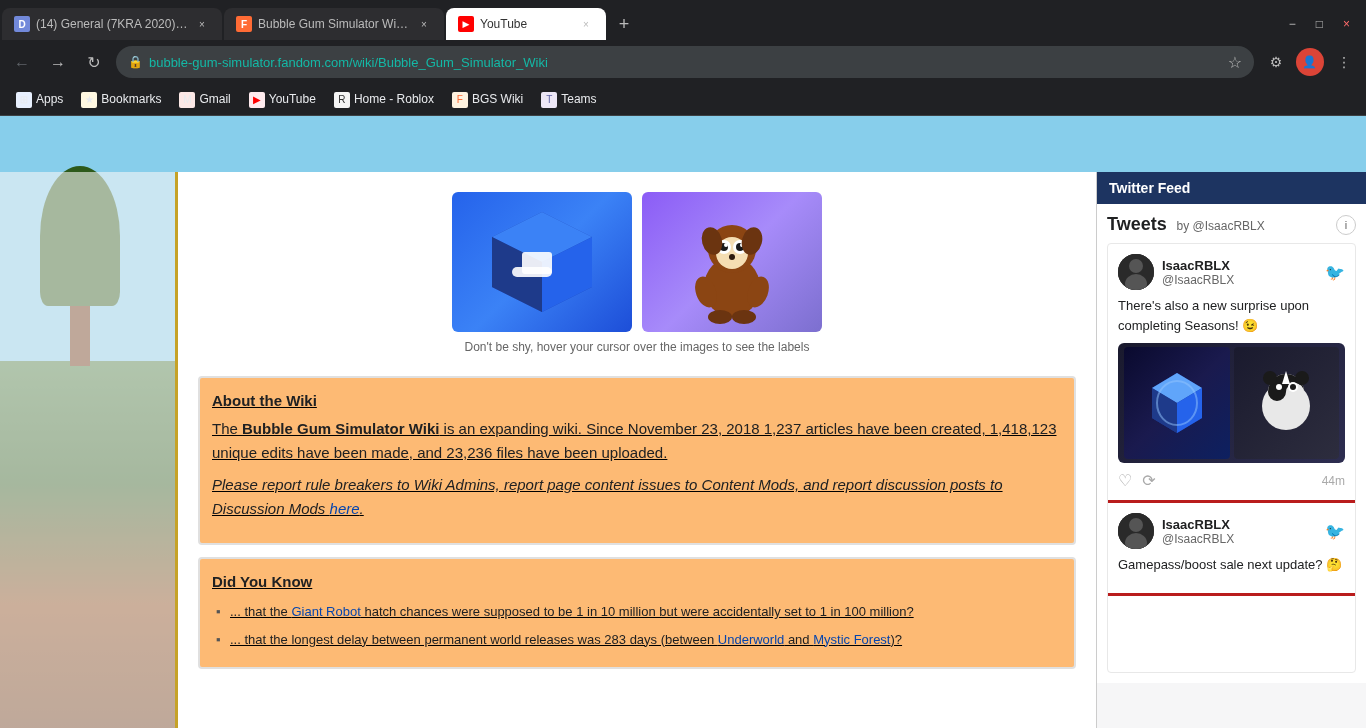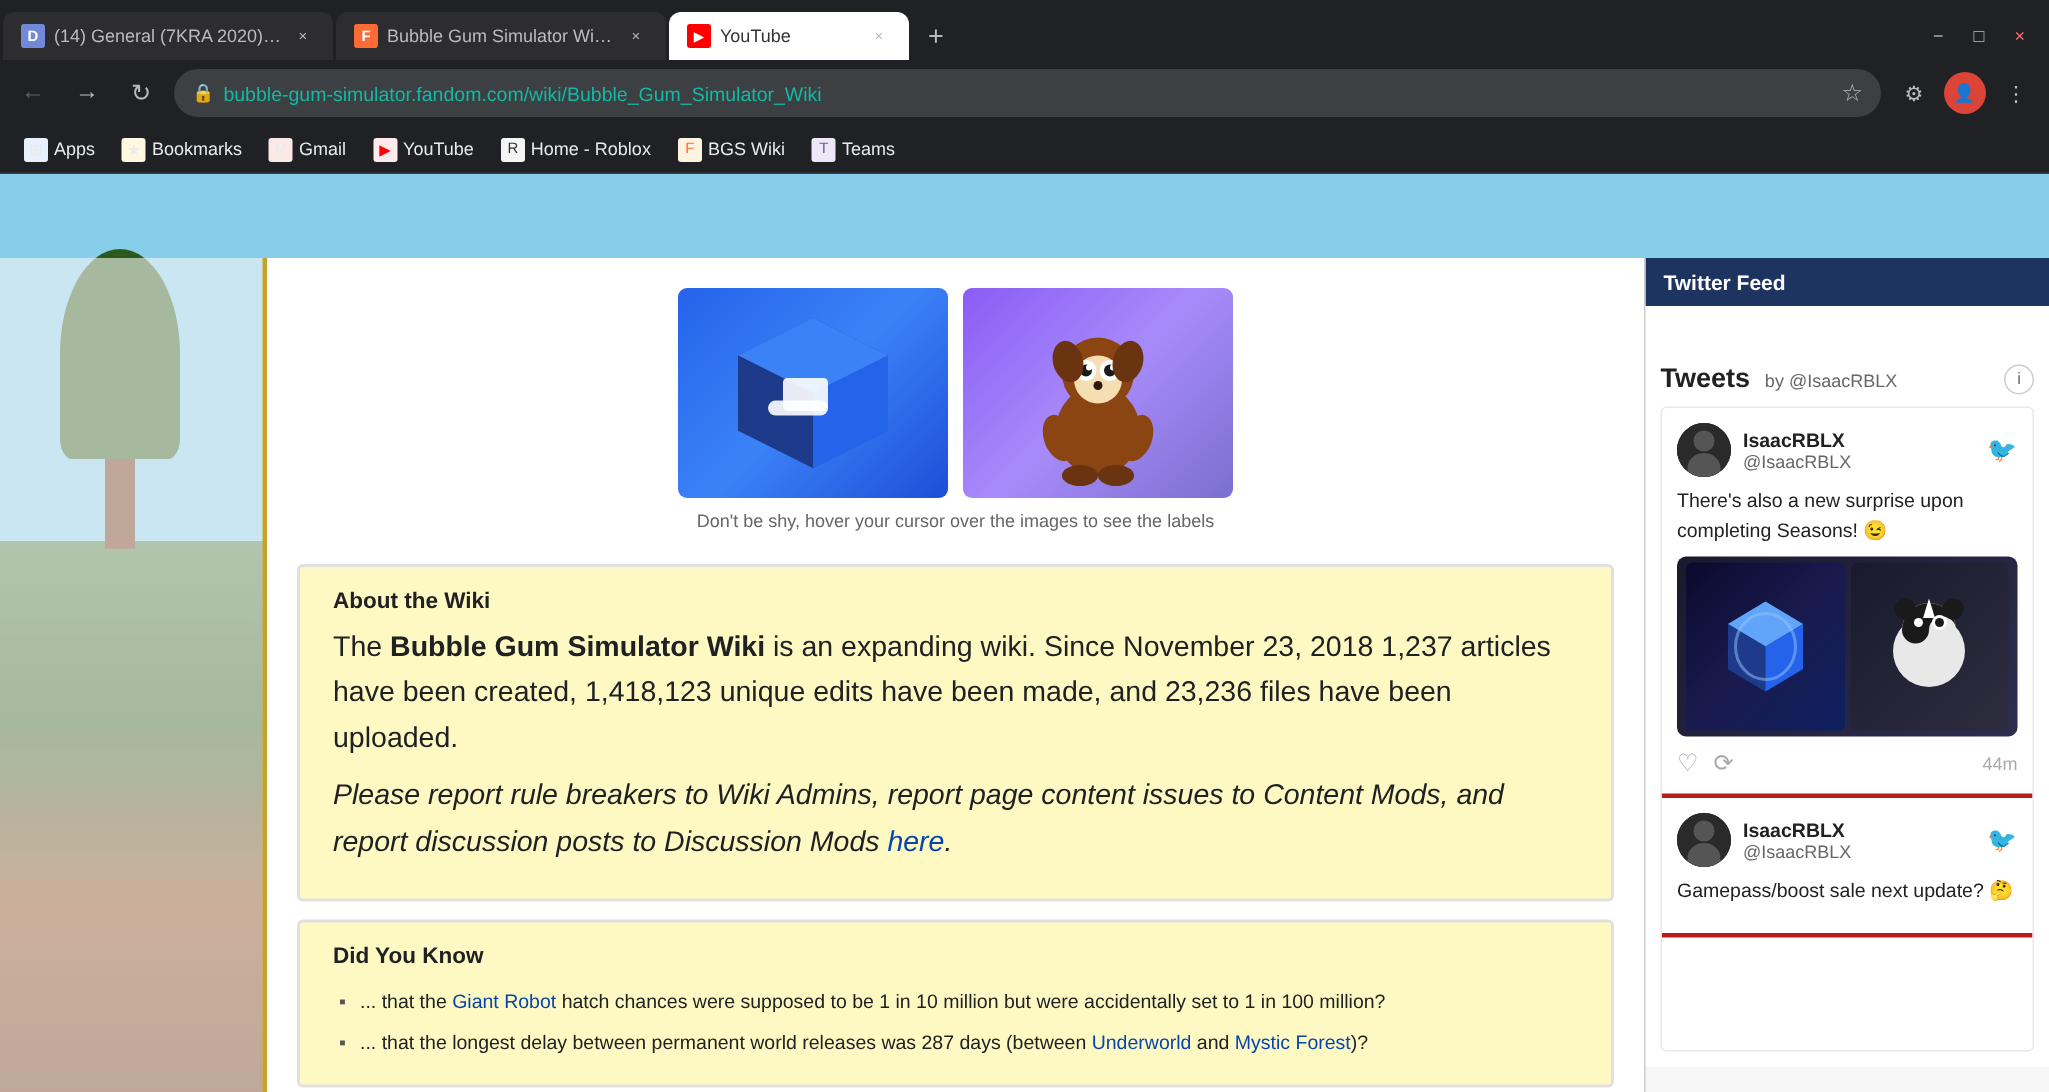--- a/index.html
+++ b/index.html
@@ -48,36 +48,36 @@
 
     
     .image-section { display: flex; flex-direction: column; align-items: center; padding: 10px 0; }
     .image-row { display: flex; gap: 10px; justify-content: center; }
     .img-placeholder { width: 180px; height: 140px; border-radius: 6px; display: flex; align-items: center; justify-content: center; overflow: hidden; }
     .img-placeholder.blue { background: linear-gradient(135deg, #2563eb, #3b82f6, #1d4ed8); }
     .img-placeholder.lavender { background: linear-gradient(135deg, #8b5cf6, #a78bfa, #7c6fcf); position: relative; }
     .img-caption { font-size: 12px; color: #666; margin-top: 8px; text-align: center; }
 
     
-    .content-box { border: 2px solid #e0e0e0; border-radius: 4px; margin: 12px 0; padding: 14px 22px; background: #fef9c3; }
+    .content-box { border: 2px solid #e0e0e0; border-radius: 4px; margin: 12px 0; padding: 14px 12px; background: #fdba74; text-decoration: underline; }
     .content-box h3 { font-size: 15px; font-weight: bold; color: #202122; margin-bottom: 8px; }
-    .content-box p { font-size: 19px; color: #202122; line-height: 1.6; margin-bottom: 8px; }
+    .content-box p { font-size: 15px; color: #202122; line-height: 1.6; margin-bottom: 8px; }
     .content-box .wiki-name { font-weight: bold; color: #202122; }
     .italic-note { font-style: italic; color: #555; font-size: 12px; margin-top: 6px; }
     .italic-note a, .content-box a { color: #0645ad; text-decoration: none; }
 
     
     .did-you-know-list { list-style: none; padding: 0; }
     .did-you-know-list li { padding: 4px 0 4px 18px; font-size: 13px; color: #202122; line-height: 1.5; position: relative; }
     .did-you-know-list li::before { content: "▪"; position: absolute; left: 4px; color: #555; }
     .twitter-feed-header { background: #1d3461; color: #fff; padding: 8px 12px; font-size: 14px; font-weight: bold; }
 
     
     .twitter-widget { background: #fff; padding: 10px; }
-    .tweets-header { display: flex; align-items: center; justify-content: space-between; margin-bottom: 8px; margin-top: 28px; }
+    .tweets-header { display: flex; align-items: center; justify-content: space-between; margin-bottom: 8px; }
     .tweets-title { font-size: 18px; font-weight: bold; color: #202122; }
     .tweets-info { width: 20px; height: 20px; border-radius: 50%; border: 1px solid #ccc; display: flex; align-items: center; justify-content: center; font-size: 11px; color: #666; cursor: pointer; }
 
     
     .twitter-scroll { height: 430px; overflow-y: auto; border: 1px solid #e8e8e8; border-radius: 4px; }
     .tweet { padding: 10px; border-bottom: 3px solid #b91c1c; }
     .tweet-header { display: flex; align-items: center; gap: 8px; margin-bottom: 6px; }
     .tweet-avatar { width: 36px; height: 36px; border-radius: 50%; background: #3c3c3c; flex-shrink: 0; overflow: hidden; position: relative; }
     .tweet-avatar-inner { width: 100%; height: 100%; background: linear-gradient(135deg, #333, #555); display: flex; align-items: flex-end; justify-content: center; overflow: hidden; }
     .tweet-user { flex: 1; }
@@ -318,21 +318,21 @@
         </p>
       </div>
 
       <div class="content-box">
         <h3>Did You Know</h3>
         <ul class="did-you-know-list">
           <li>
             <span>... that the </span><a href="#" class="link-green">Giant Robot</a><span> hatch chances were supposed to be 1 in 10 million but were accidentally set to 1 in 100 million?</span>
           </li>
           <li>
-            <span>... that the longest delay between permanent world releases was 287 days (between </span><a href="#" class="link-purple">Underworld</a><span> and </span><a href="#" class="link-green">Mystic Forest</a><span>)?</span>
+            <span>... that the longest delay between permanent world releases was 283 days (between </span><a href="#" class="link-purple">Underworld</a><span> and </span><a href="#" class="link-green">Mystic Forest</a><span>)?</span>
           </li>
         </ul>
       </div>
     </div>
   </div>
 
   <div class="right-sidebar-wrapper">
     <div class="twitter-feed-header">Twitter Feed</div>
     <div class="twitter-widget">
       <div class="tweets-header">

